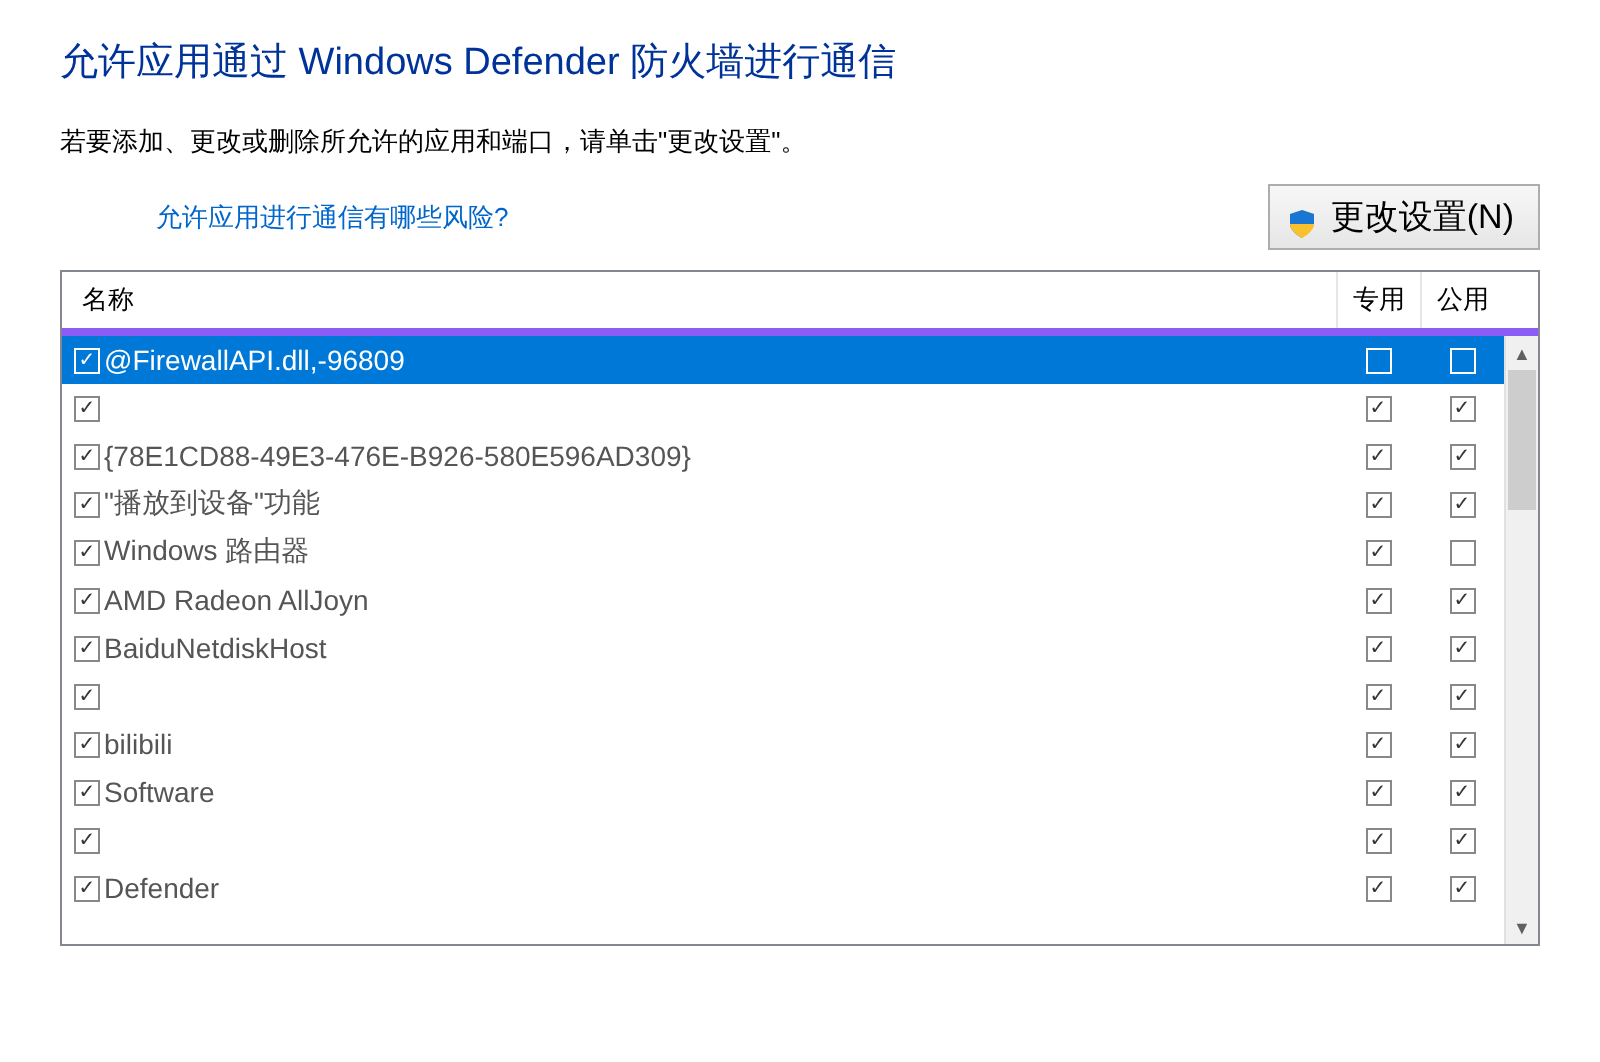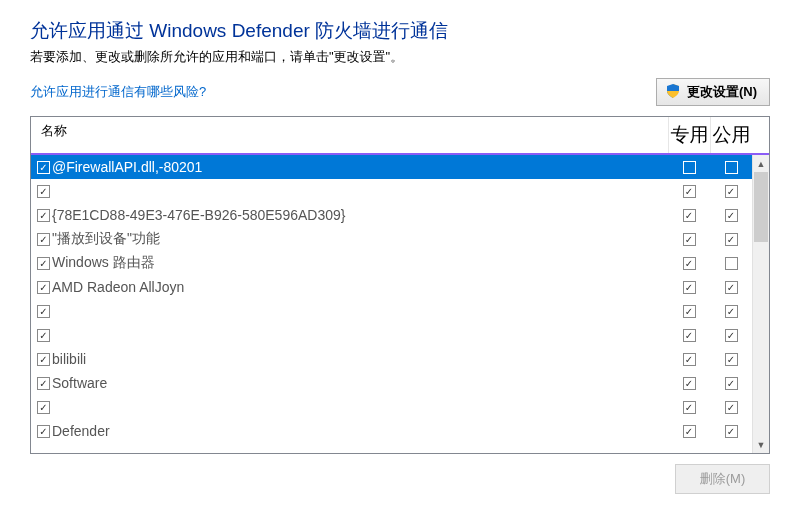--- a/index.html
+++ b/index.html
@@ -1,28 +1,28 @@
 <!DOCTYPE html>
 <html><head>
   <meta charset="utf-8">
   <style>
     * { box-sizing: border-box; margin: 0; padding: 0; }
     body { font-family: "Microsoft YaHei", "Segoe UI", sans-serif; font-size: 12px; background: #fff; color: #000; width: 800px; height: 531px; overflow: hidden; }
     .container { padding: 18px 30px 10px 30px; }
-    .heading { color: #003399; font-size: 19px; font-weight: normal; margin-bottom: 4px; }
+    .heading { color: #003399; font-size: 19px; font-weight: normal; margin-bottom: 18px; }
     .subtext { color: #000; font-size: 13px; margin-bottom: 12px; }
-    .topbar { display: flex; align-items: center; justify-content: space-between; margin-bottom: 10px; }
+    .topbar { display: flex; align-items: center; justify-content: space-between; margin-bottom: 10px; margin-left: 48px; }
     .link { color: #0066cc; font-size: 13px; cursor: pointer; }
-    .change-btn { background: linear-gradient(#f7f7f7,#e6e6e6); border: 1px solid #adadad; padding: 4px 12px 4px 8px; font-size: 13px; cursor: pointer; display: flex; align-items: flex-start; gap: 6px; font-weight: bold; }
+    .change-btn { background: linear-gradient(#f7f7f7,#e6e6e6); border: 1px solid #adadad; padding: 4px 12px 4px 8px; font-size: 17px; cursor: pointer; display: flex; align-items: flex-end; gap: 6px; }
     .shield { width: 16px; height: 16px; display: inline-block; }
     .section-label { font-size: 13px; margin: 4px 0 4px 4px; }
     .listbox { border: 1px solid #828790; height: 338px; display: flex; flex-direction: column; }
-    .listhead { display: flex; border-bottom: 2px solid #8b5cf6; background: #fff; }
+    .listhead { display: flex; border-bottom: 4px solid #8b5cf6; background: #fff; }
     .col-name { flex: 1; padding: 5px 10px; font-size: 13px; }
-    .col-priv, .col-pub { width: 42px; text-align: center; padding: 5px 0; font-size: 19px; border-left: 1px solid #e6e6e6; }
+    .col-priv, .col-pub { width: 42px; text-align: center; padding: 5px 0; font-size: 13px; border-left: 1px solid #e6e6e6; }
     .col-scroll { width: 17px; }
     .listbody { flex: 1; overflow: hidden; position: relative; }
     .rows { position: absolute; top:0; left:0; right:17px; bottom:0; }
     .row { display: flex; align-items: center; height: 24px; color: #555; font-size: 14px; }
     .row.selected { background: #0078d7; color: #fff; }
     .row .name { flex: 1; display: flex; align-items: center; padding-left: 6px; gap: 2px; overflow: hidden; white-space: nowrap; }
     .row .priv, .row .pub { width: 42px; display: flex; justify-content: center; align-items: center; }
     .chk { width: 13px; height: 13px; border: 1px solid #888; background: #fff; display: inline-flex; align-items: center; justify-content: center; font-size: 10px; color: #333; }
     .row.selected .chk { border-color: #fff; background: #0078d7; color: #fff; }
     .scrollbar { position: absolute; top:0; right:0; width:17px; bottom:0; background: #f0f0f0; border-left: 1px solid #e1e1e1; }
@@ -62,21 +62,21 @@
       <div class="col-name">名称</div>
       <div class="col-priv">专用</div>
       <div class="col-pub">公用</div>
       <div class="col-scroll"></div>
     </div>
     <div class="listbody">
       <div class="rows" id="rows-mount">
           <div class="row selected">
             <div class="name">
               <span class="chk">✓</span>
-              <span>@FirewallAPI.dll,-80201</span>
+              <span>@FirewallAPI.dll,-96809</span>
             </div>
             <div class="priv">
               <span class="chk "></span>
             </div>
             <div class="pub">
               <span class="chk"></span>
             </div>
           </div>
           <div class="row">
             <div class="name">
@@ -133,20 +133,21 @@
             <div class="priv">
               <span class="chk">✓</span>
             </div>
             <div class="pub">
               <span class="chk">✓</span>
             </div>
           </div>
           <div class="row">
             <div class="name">
               <span class="chk">✓</span>
+              <span>BaiduNetdiskHost</span>
             </div>
             <div class="priv">
               <span class="chk">✓</span>
             </div>
             <div class="pub">
               <span class="chk">✓</span>
             </div>
           </div>
           <div class="row">
             <div class="name">
@@ -211,15 +212,14 @@
         <div class="scroll-btn">▲</div>
         <div class="scroll-track">
           <div class="scroll-thumb"></div>
         </div>
         <div class="scroll-btn down">▼</div>
       </div>
     </div>
   </div>
 
   <div class="bottom-btns">
-    <button class="btn disabled">删除(M)</button>
   </div>
 </div>
 
 </body></html>

